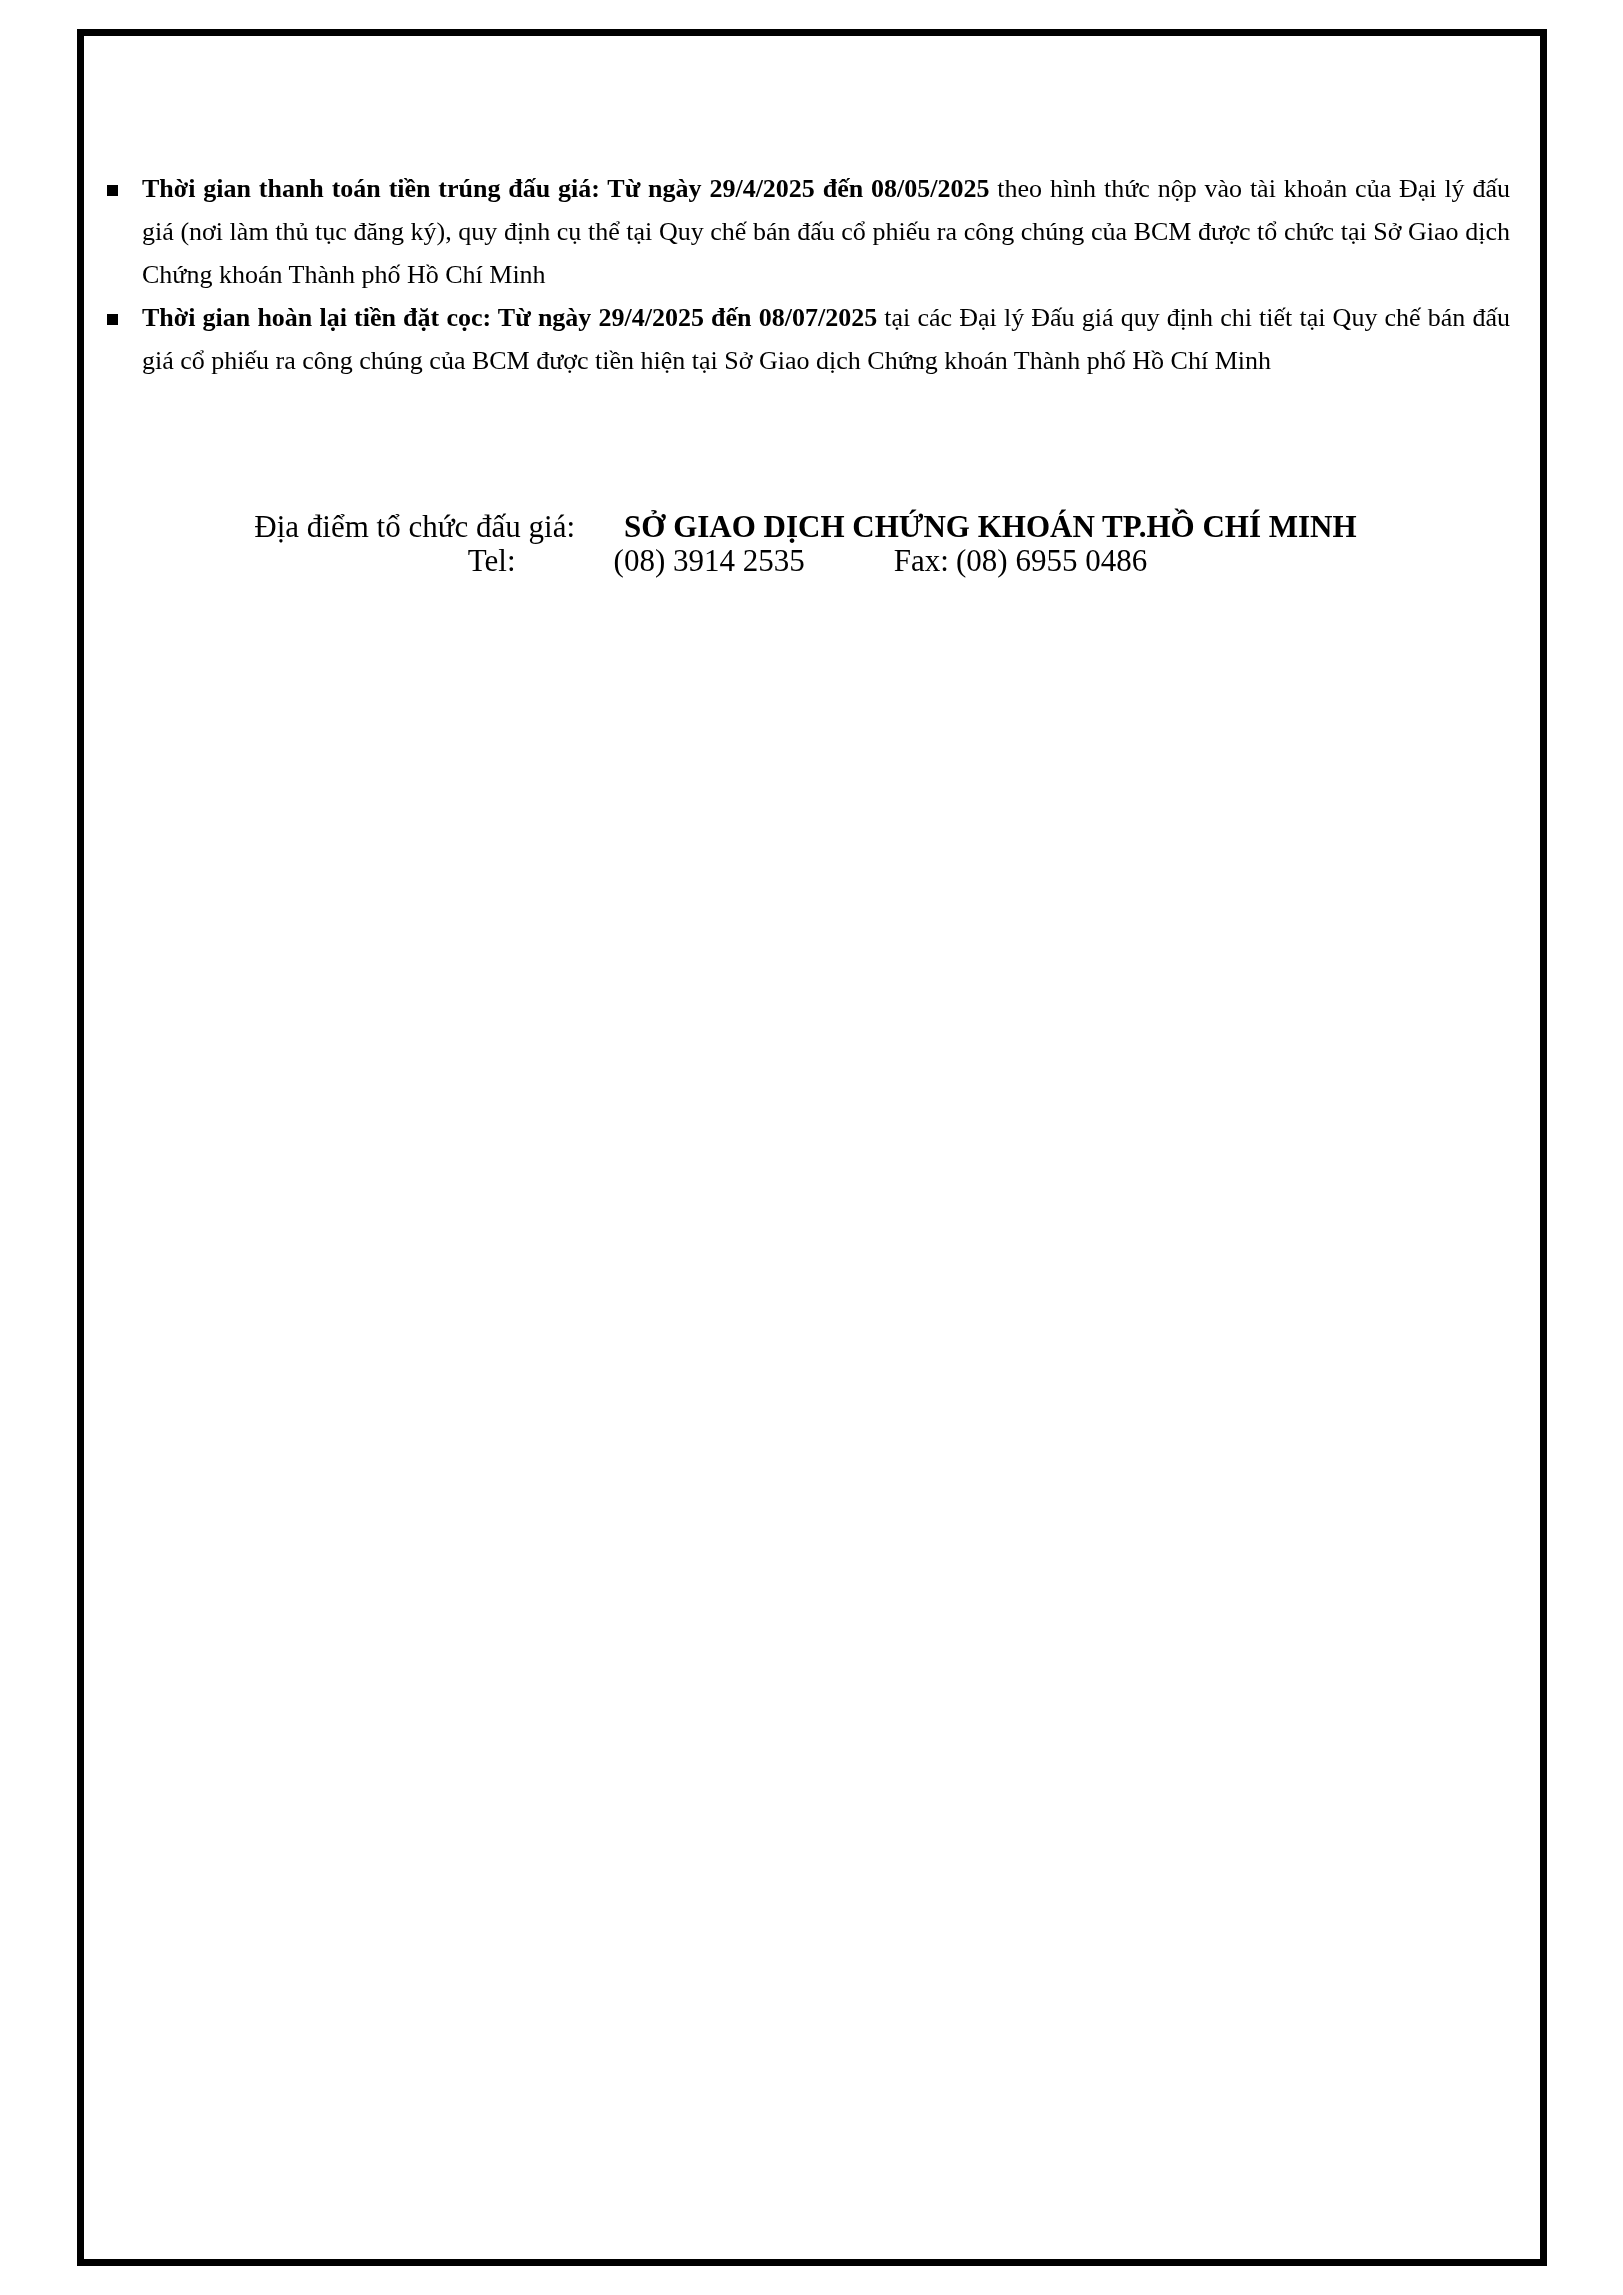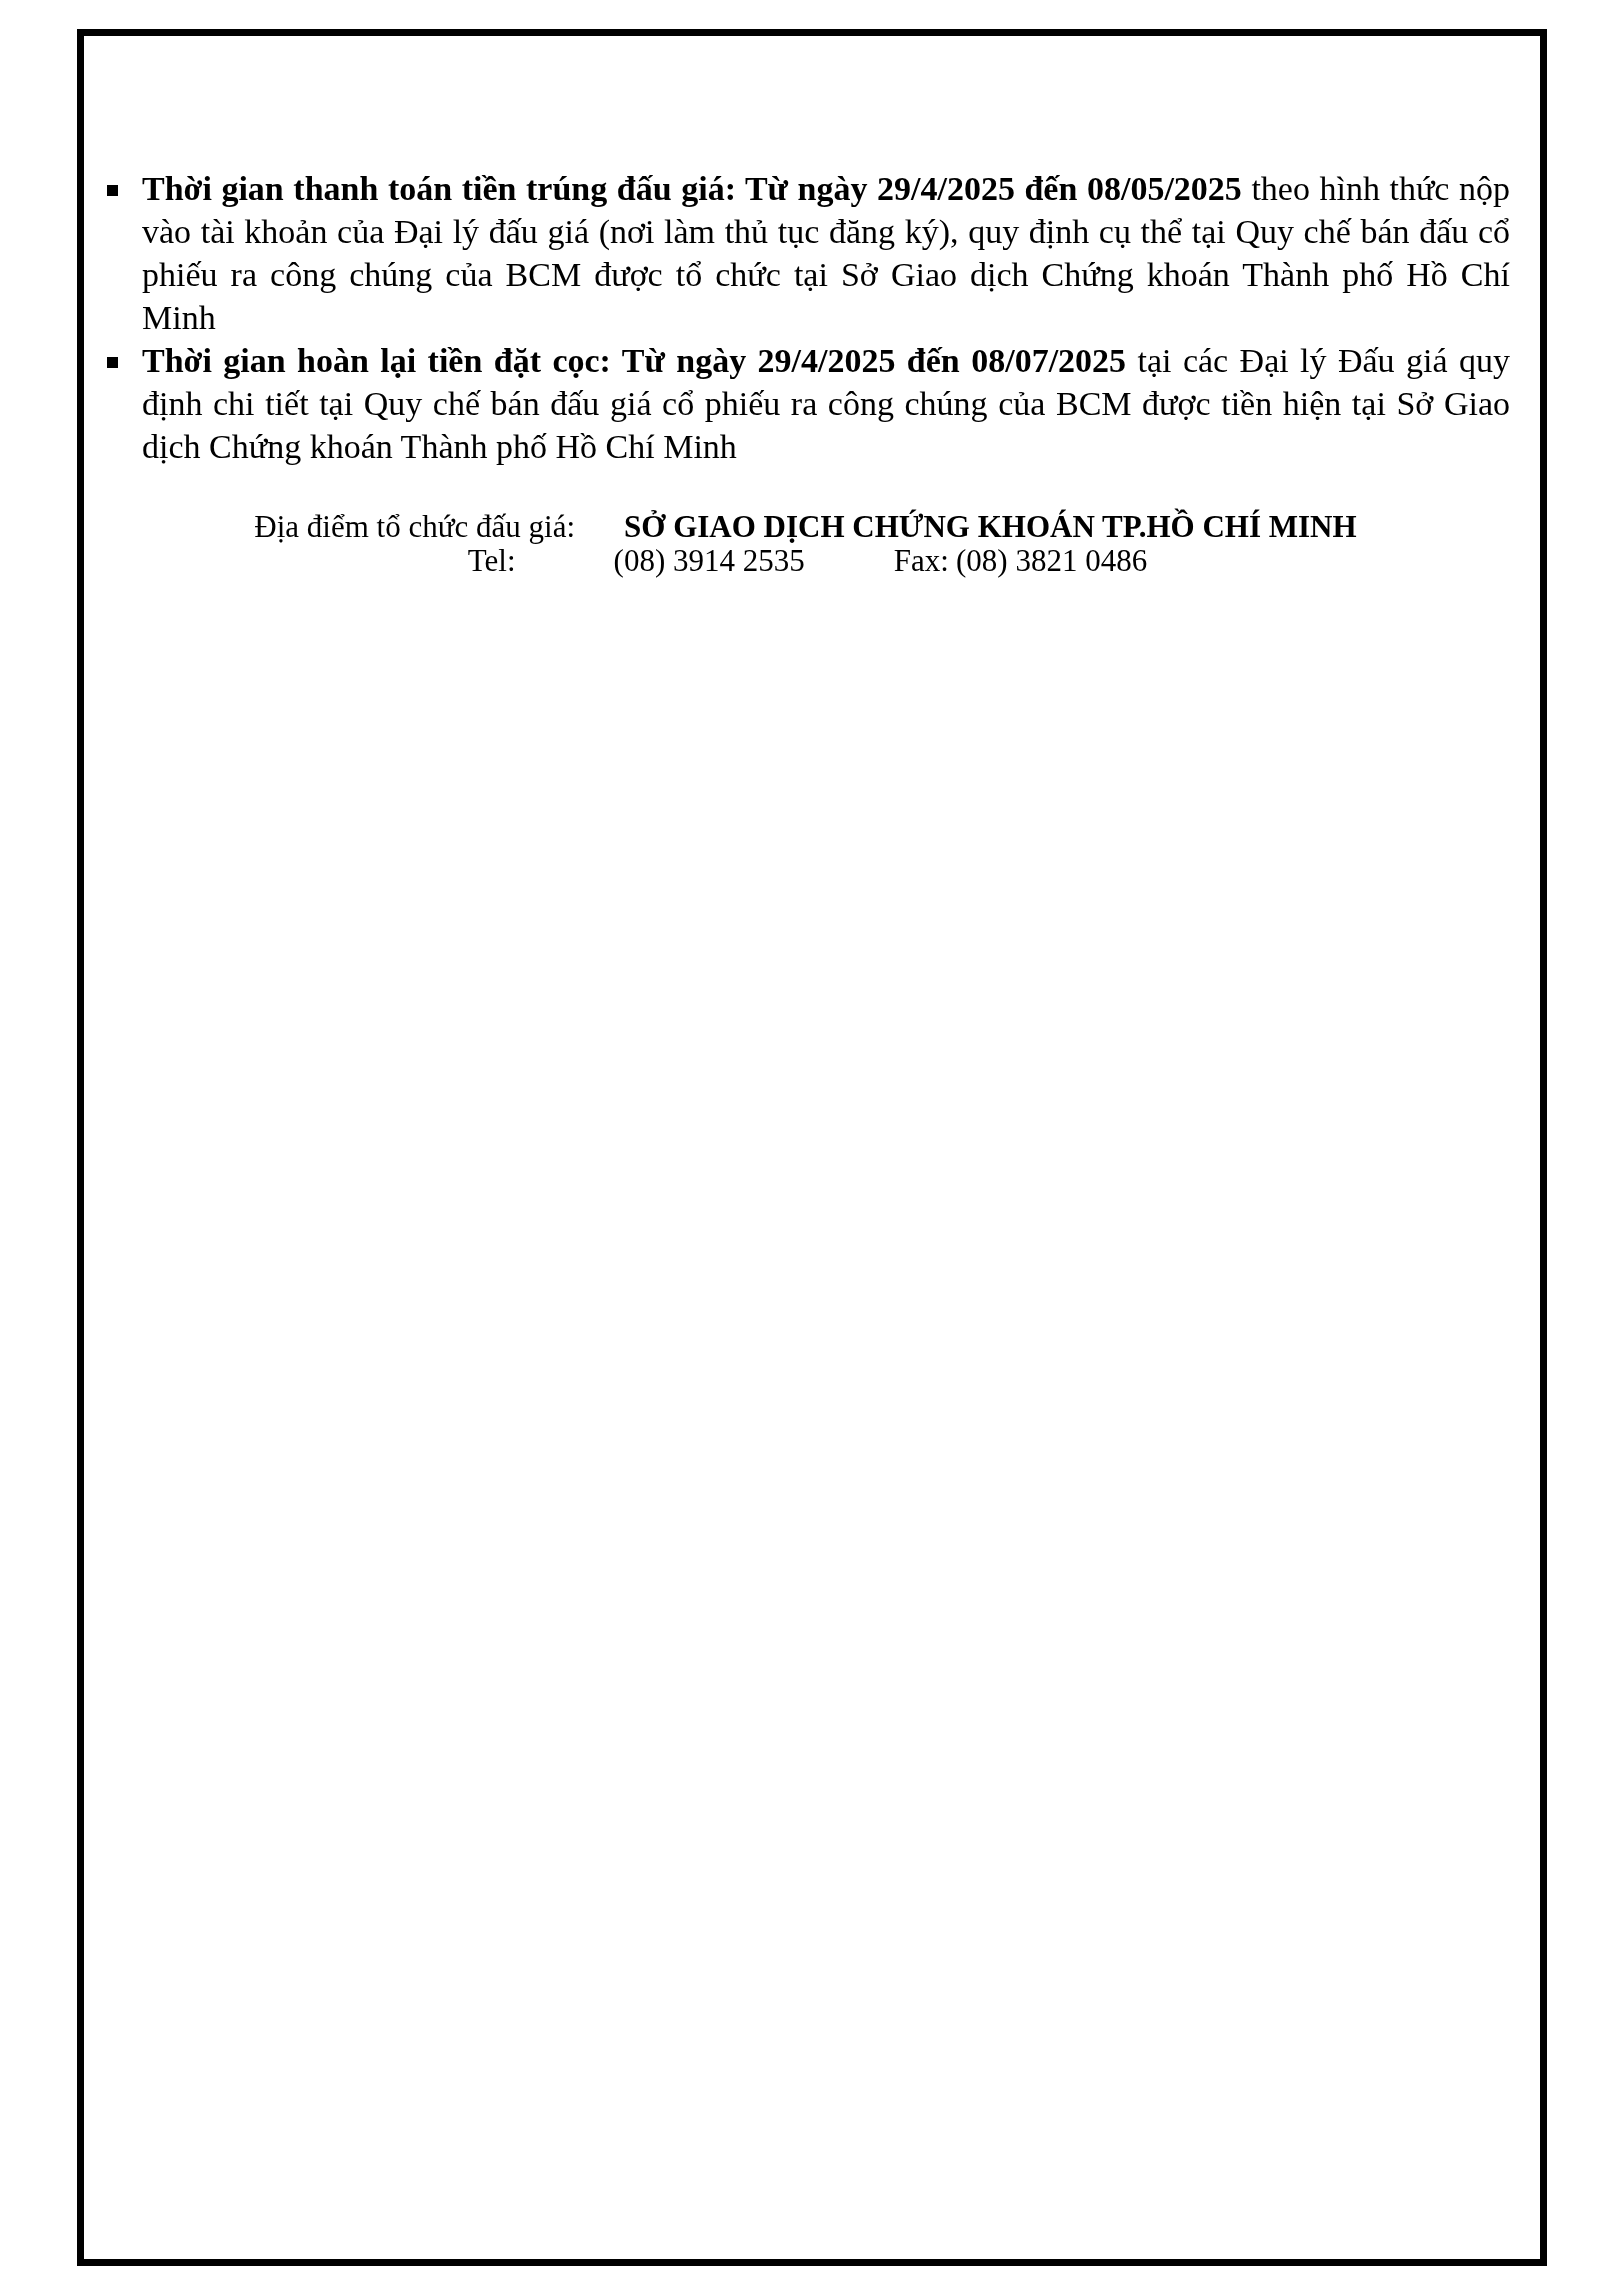--- a/index.html
+++ b/index.html
@@ -16,21 +16,21 @@
     position: absolute; left: 77px; top: 29px;
     width: 1470px; height: 2237px;
     border: 7.9px solid #000000;
     background: transparent;
   }
   .bullets {
     position: absolute; left: 142px; top: 167px; width: 1368px;
   }
   .bullet-item {
     position: relative;
-    font-size: 34px; line-height: 43px;
+    font-size: 26px; line-height: 43px;
     text-align: justify;
     text-justify: inter-word;
   }
   .bullet-item .marker {
     position: absolute; left: -35px; top: 17.7px;
     width: 11px; height: 11px; background: #000000;
   }
   .bullet-item b { font-weight: bold; }
   .venue {
     position: absolute; left: 142px; top: 510px; width: 1368px;
@@ -66,17 +66,17 @@
 </div>
 
 <div class="venue">
 
   <div class="venue-line1">
     <span class="venue-label">Địa điểm tổ chức đấu giá:</span><span class="venue-name">SỞ GIAO DỊCH CHỨNG KHOÁN TP.HỒ CHÍ MINH</span>
   </div>
 
 
   <div class="venue-line3">
-    <span class="tel-label">Tel:</span><span class="tel-value">(08) 3914 2535</span><span class="fax-label">Fax:</span><span class="fax-value">(08) 3821 0486</span>
+    <span class="tel-label">Tel:</span><span class="tel-value">(08) 3914 2535</span><span class="fax-label">Fax:</span><span class="fax-value">(08) 6955 0486</span>
   </div>
 
 </div>
 
 
 </body></html>

